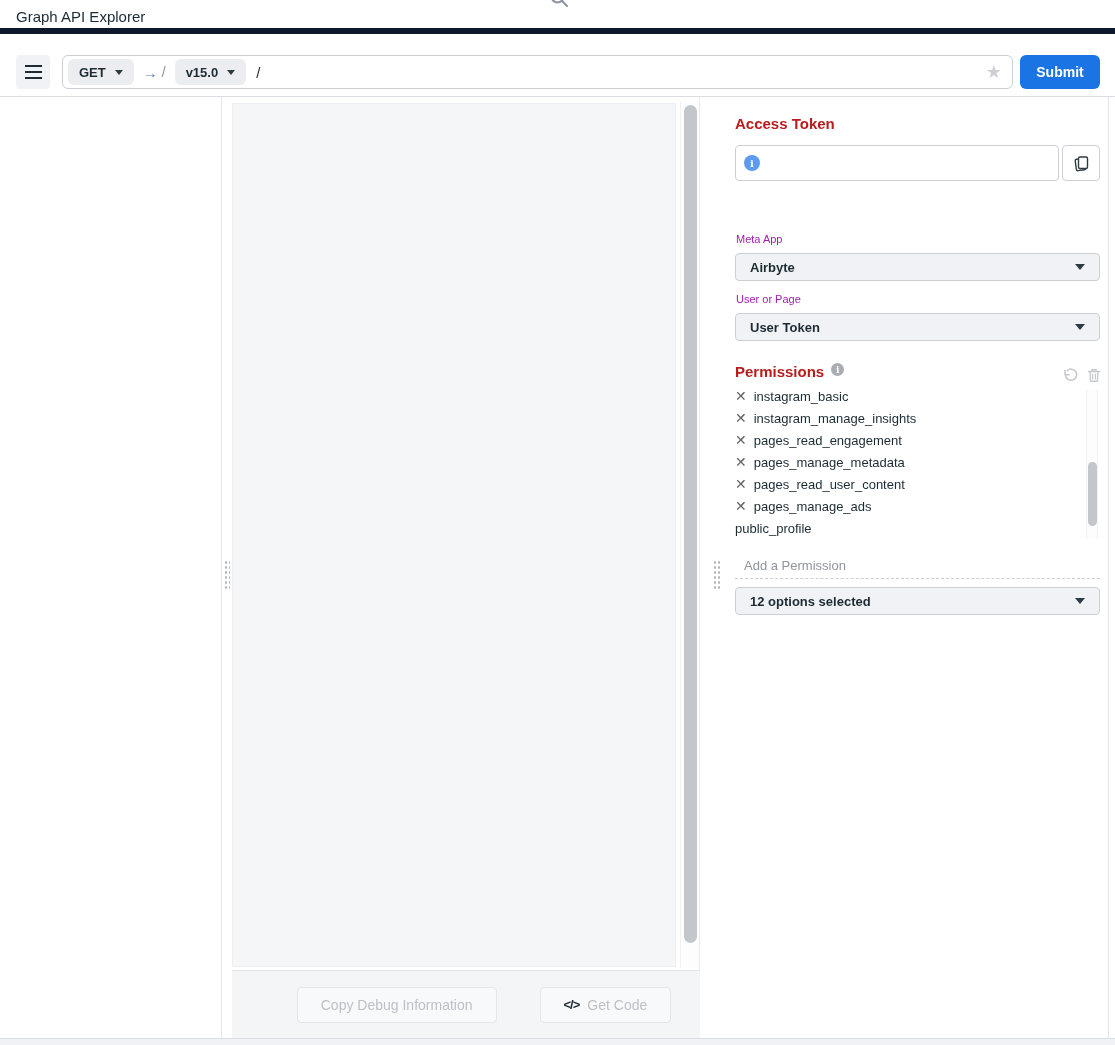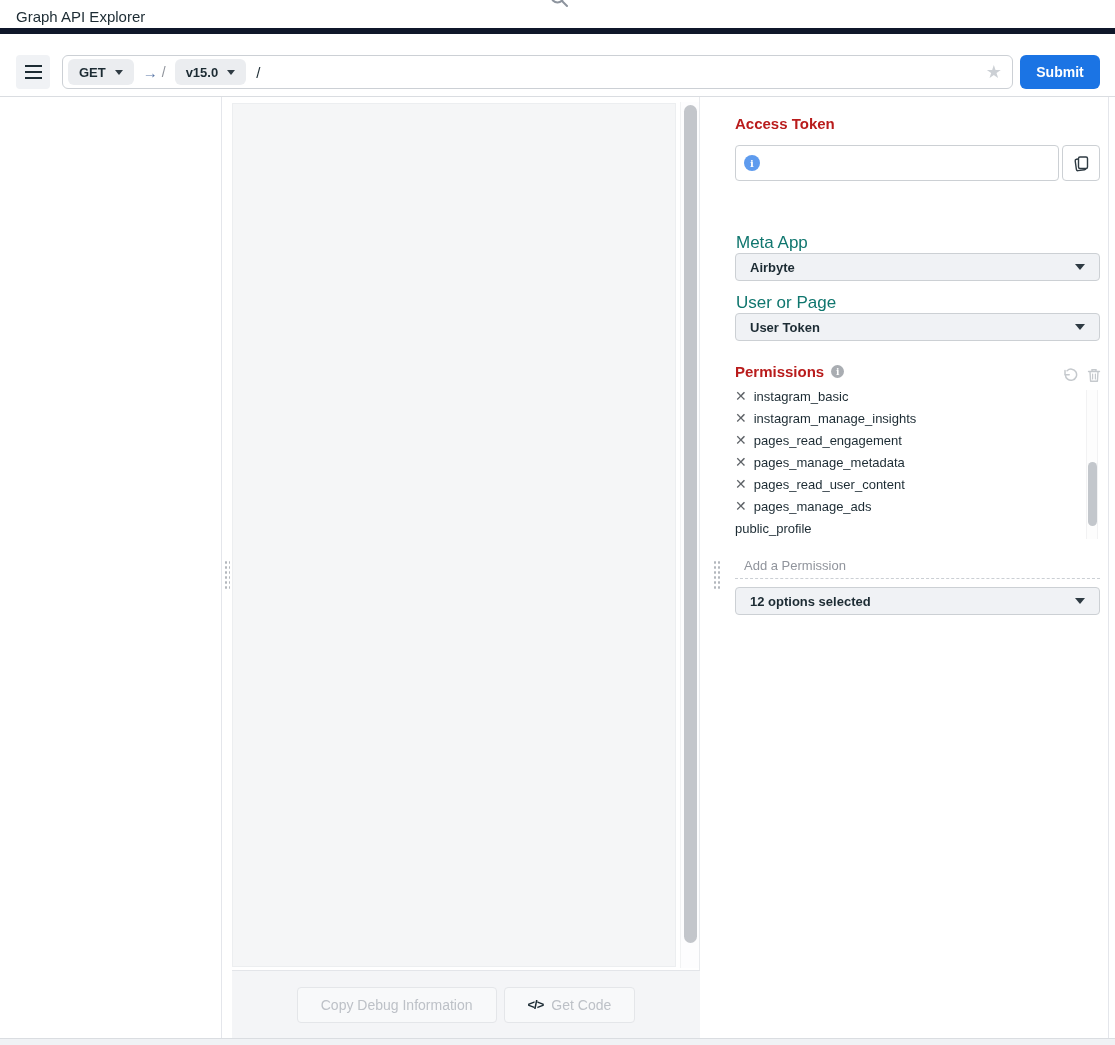--- a/index.html
+++ b/index.html
@@ -54,48 +54,48 @@
     background:#f5f6f7; border:1px solid #eceef0; }
   .center-scroll-track{ position:absolute; left:450px; top:5px; width:19px; height:866px;
     background:#fdfdfe; border-left:1px solid #f1f2f3; }
   .center-scroll-thumb{ position:absolute; left:454px; top:8px; width:13px; height:838px;
     background:#c3c6cb; border-radius:7px; }
   .debug-bar{ position:absolute; left:2px; top:873px; width:468px; height:68px;
     background:#f4f5f7; border-top:1px solid #e3e5e9;
     display:flex; align-items:center; justify-content:center; gap:7px; }
   .debug-btn{ height:36px; background:#f8f9fa; border:1px solid #e4e6e9; border-radius:4px;
     color:#bdc1c7; font-size:14px; font-weight:500; padding:0 23px; cursor:pointer;
-    display:flex; align-items:center; gap:8px; font-family:"Liberation Sans", sans-serif; }
+    display:flex; align-items:center; gap:8px; font-family:"Liberation Sans", sans-serif;margin-left:36px; }
   .code-glyph{ color:#1c2b33; font-weight:700; font-size:13px; letter-spacing:-1px; }
   
   .right-panel{ position:absolute; left:725px; top:97px; width:390px; height:941px; background:#fff; }
   .right-edge-line{ position:absolute; left:1108px; top:97px; width:1px; height:941px; background:#e4e6eb; }
   .section-heading{ font-size:15px; font-weight:700; color:#b91c1c; }
   .at-heading{ position:absolute; left:10px; top:18px; }
   .token-row{ position:absolute; left:10px; top:48px; width:365px; height:36px; display:flex; gap:3px; }
   .token-input-wrap{ flex:1; border:1px solid #ccd0d4; border-radius:4px; background:#fff;
     display:flex; align-items:center; padding-left:8px; gap:6px; }
   .token-input{ flex:1; border:none; outline:none; height:100%; background:transparent;
     font-family:"Liberation Sans", sans-serif; font-size:13px; }
   .info-circle{ display:inline-flex; align-items:center; justify-content:center;
     border-radius:50%; color:#fff; font-weight:700; font-family:"DejaVu Serif", serif; flex:0 0 auto; }
   .info-blue{ width:16px; height:16px; background:#5e9bee; font-size:10px; cursor:pointer; }
   .info-grey{ width:13px; height:13px; background:#a9adb2; font-size:9px; cursor:pointer; }
   .copy-btn{ width:38px; height:36px; border:1px solid #ccd0d4; border-radius:4px; background:#fff;
     cursor:pointer; display:flex; align-items:center; justify-content:center; }
   .generate-btn{ position:absolute; left:10px; top:89px; width:365px; height:34px;
     background:#1b74e4; color:#fff; border:none; border-radius:4px;
     font-size:14px; font-weight:700; cursor:pointer; font-family:"Liberation Sans", sans-serif; }
-  .field-label{ position:absolute; left:11px; font-size:17px; color:#0f766e; }
+  .field-label{ position:absolute; left:11px; font-size:11px; color:#a21caf; }
   .select-box{ position:absolute; left:10px; width:365px; height:28px;
     background:#f0f2f5; border:1px solid #ccd0d4; border-radius:4px; cursor:pointer;
     display:flex; align-items:center; padding:0 14px; }
   .select-box .sel-text{ font-weight:700; font-size:13px; color:#1c2b33; }
   .select-box .caret{ margin-left:auto; }
-  .perm-header{ position:absolute; left:10px; top:266px; display:flex; align-items:center; gap:7px; }
+  .perm-header{ position:absolute; left:10px; top:266px; display:flex; gap:7px; }
   .perm-actions{ position:absolute; left:337px; top:271px; display:flex; gap:9px; }
   .icon-btn{ background:none; border:none; padding:0; cursor:pointer; line-height:0; }
   .perm-list{ position:absolute; left:10px; top:293px; width:350px; height:150px; overflow:hidden; }
   .perm-row{ height:22px; display:flex; align-items:center; gap:7px; font-size:13px; color:#1c2b33; }
   .perm-list .perm-row:first-child{ margin-top:-5px; }
   .perm-x{ color:#5f6368; font-size:14px; cursor:pointer; line-height:1; }
   .perm-scroll-track{ position:absolute; left:361px; top:293px; width:12px; height:149px;
     background:#fdfdfd; border-left:1px solid #f2f2f3; border-right:1px solid #f2f2f3; }
   .perm-scroll-thumb{ position:absolute; left:363px; top:365px; width:9px; height:64px;
     background:#c3c7cc; border-radius:5px; }

